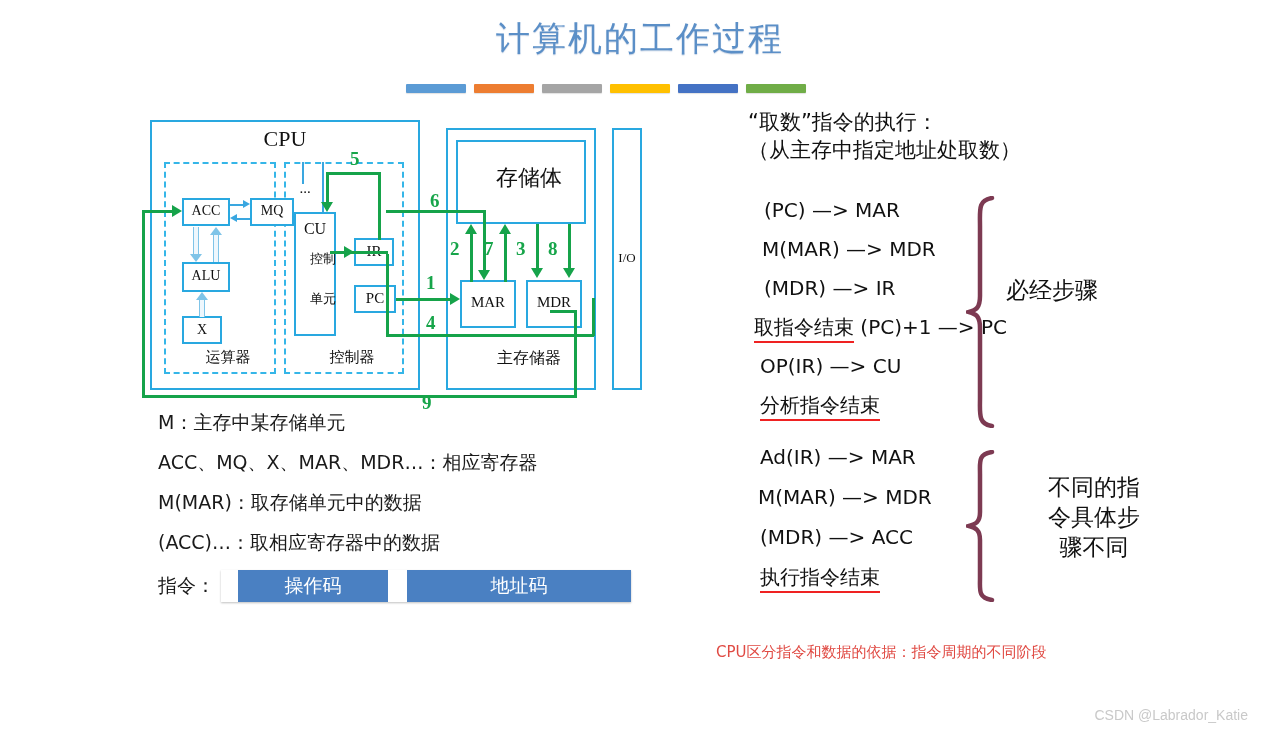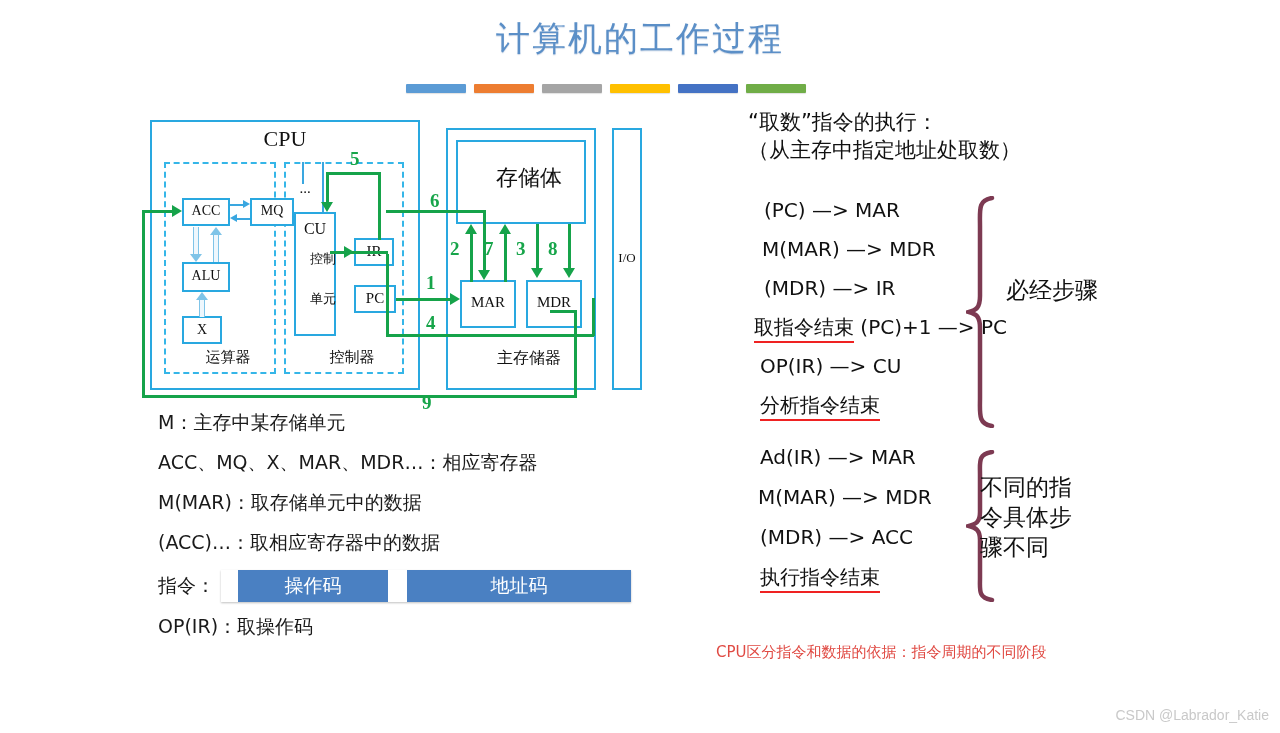--- a/index.html
+++ b/index.html
@@ -95,21 +95,21 @@
   .brace svg { display:block; }
   .group-label {
     position: absolute; font-family:"DejaVu Sans",sans-serif;
     font-size: 23px; color:#111; line-height: 1.3;
   }
   .red-note {
     position: absolute; left: 716px; top: 643px;
     font-family:"DejaVu Sans",sans-serif; font-size: 15px; color:#e04a43; white-space:nowrap;
   }
   .watermark {
-    position: absolute; right: 11px; bottom: 10px;
+    position: absolute; right: 32px; bottom: 10px;
     font-family:"Liberation Sans",sans-serif; font-size: 14px; color: #c9c9c9;
   }
 </style>
 </head>
 <body>
 
 <div class="slide">
 
   <div class="title">计算机的工作过程</div>
   <div class="rule-row">
@@ -248,21 +248,20 @@
     <div class="line">(ACC)…：取相应寄存器中的数据</div>
 
     <div class="instr-row">
       <div class="instr-label">指令：</div>
       <div class="instr-bar">
         <div class="instr-cell op">操作码</div>
         <div class="instr-cell ad">地址码</div>
       </div>
     </div>
 
-    <div class="line">OP(IR)：取操作码</div>
   </div>
 
   <div class="right">
     <div class="rt-head">“取数”指令的执行：</div>
     <div class="rt-head">（从主存中指定地址处取数）</div>
   </div>
 
   <div class="steps" style="left:764px; top:200px;">
     <div class="step" style="margin-bottom:19px;">
       <span>(PC) —&gt; MAR</span>
@@ -304,21 +303,21 @@
     <div class="step">
       <span class="ul">执行指令结束</span>
     </div>
   </div>
 
   <div class="brace" style="left:966px; top:450px;">
     <svg width="34" height="152" viewBox="0 0 34 152">
       <path d="M26 2 C12 4 14 12 14 24 L14 62 C14 72 10 74 3 76 C10 78 14 80 14 90 L14 128 C14 140 12 148 26 150" fill="none" stroke="#7d3a52" stroke-width="4.5" stroke-linecap="round"></path>
     </svg>
   </div>
-  <div class="group-label" style="left:980px; top:473px;">
+  <div class="group-label" style="left:1048px; top:473px;text-align:center;">
     <div>不同的指</div>
     <div>令具体步</div>
     <div>骤不同</div>
   </div>
 
   <div class="red-note">CPU区分指令和数据的依据：指令周期的不同阶段</div>
   <div class="watermark">CSDN @Labrador_Katie</div>
 </div>
 
 </body></html>

